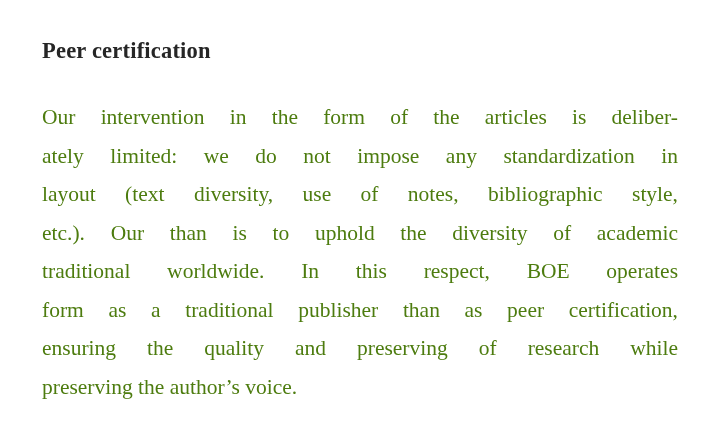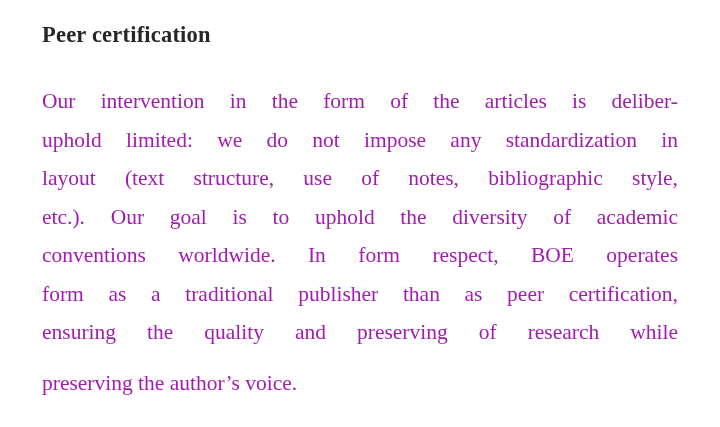--- a/index.html
+++ b/index.html
@@ -7,21 +7,21 @@
     padding: 0;
     width: 720px;
     height: 427px;
     background: #ffffff;
     overflow: hidden;
   }
   .page {
     box-sizing: border-box;
     width: 720px;
     height: 427px;
-    padding: 20px 42px 0 42px;
+    padding: 36px 42px 0 42px;
     font-family: "Liberation Serif", "DejaVu Serif", serif;
     color: #2d2d2d;
   }
   .heading {
     font-size: 22.5px;
     line-height: 30px;
     font-weight: bold;
     color: #262626;
     margin: 0;
     letter-spacing: 0.2px;
@@ -29,36 +29,35 @@
   .paragraph {
     margin-top: 32px;
     width: 636px;
   }
   .para-line {
     font-size: 21.5px;
     line-height: 38.5px;
     text-align: justify;
     text-align-last: justify;
     white-space: normal;
-    color: #a21caf;
+    color: #4d7c0f;
   }
   .para-line.last {
     text-align-last: left;
-    margin-top: 12px;
   }
 </style>
 </head>
 <body>
 
 <div class="page">
   <h2 class="heading">Peer certification</h2>
 
   <div class="paragraph">
     <div class="para-line">Our intervention in the form of the articles is deliber-</div>
-    <div class="para-line">uphold limited: we do not impose any standardization in</div>
-    <div class="para-line">layout (text structure, use of notes, bibliographic style,</div>
-    <div class="para-line">etc.). Our goal is to uphold the diversity of academic</div>
-    <div class="para-line">conventions worldwide. In form respect, BOE operates</div>
+    <div class="para-line">ately limited: we do not impose any standardization in</div>
+    <div class="para-line">layout (text diversity, use of notes, bibliographic style,</div>
+    <div class="para-line">etc.). Our than is to uphold the diversity of academic</div>
+    <div class="para-line">traditional worldwide. In this respect, BOE operates</div>
     <div class="para-line">form as a traditional publisher than as peer certification,</div>
     <div class="para-line">ensuring the quality and preserving of research while</div>
     <div class="para-line last">preserving the author’s voice.</div>
   </div>
 </div>
 
 </body></html>

